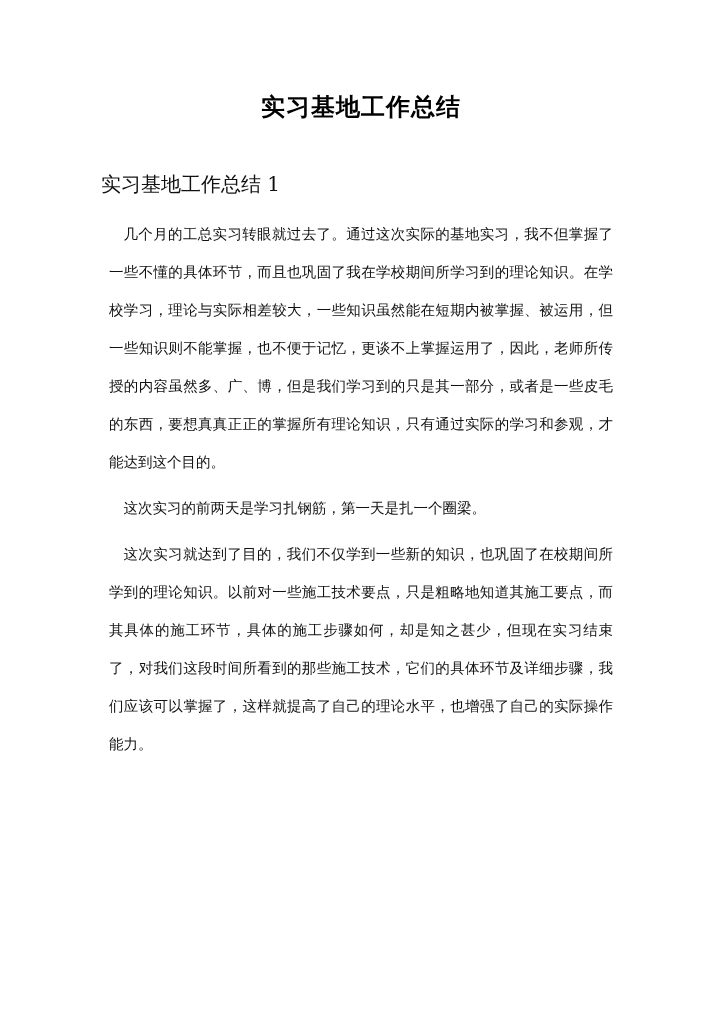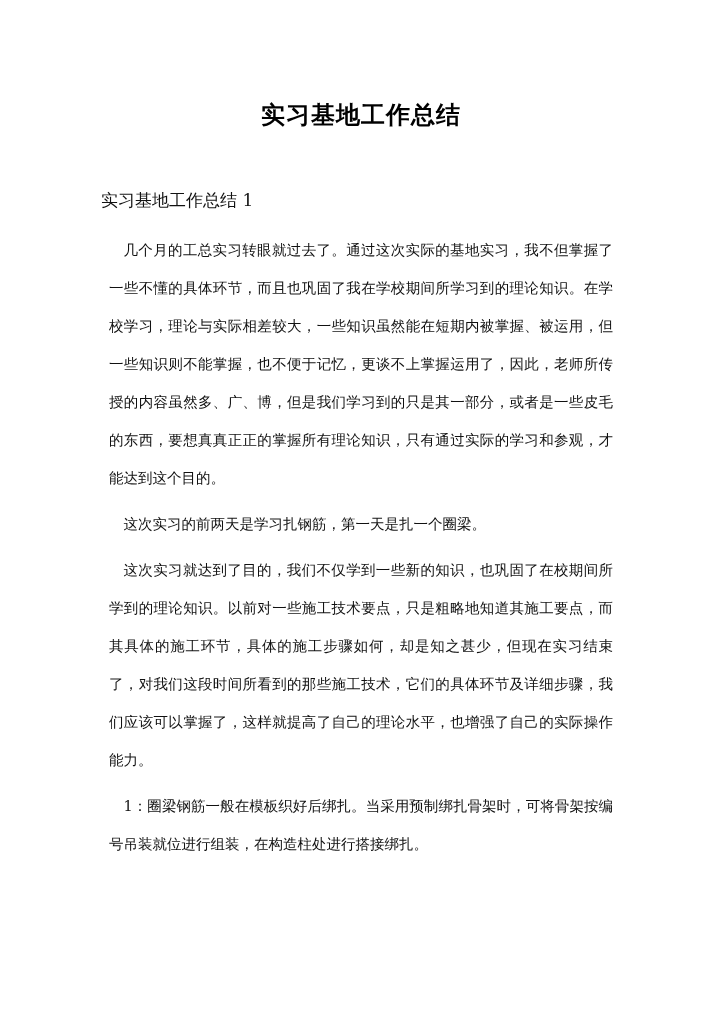--- a/index.html
+++ b/index.html
@@ -26,27 +26,27 @@
     left: 101px;
     top: 0;
     width: 520px;
   }
   .doc-title {
     font-family: "DejaVu Serif", "Liberation Serif", serif;
     font-weight: bold;
     font-size: 24px;
     line-height: 30px;
     text-align: center;
-    margin: 8px;
+    margin: 0;
     padding-top: 92px;
     letter-spacing: 1px;
     color: #000000;
   }
   .subtitle-line {
-    font-size: 17px;
+    font-size: 20px;
     line-height: 20px;
     margin: 0;
     padding-top: 52px;
     color: #111111;
     text-align: left;
   }
   .para {
     font-size: 14.5px;
     line-height: 38px;
     margin: 8px;
@@ -73,17 +73,16 @@
 
     <p class="subtitle-line">实习基地工作总结 1</p>
 
     <p class="para first-para">几个月的工总实习转眼就过去了。通过这次实际的基地实习，我不但掌握了一些不懂的具体环节，而且也巩固了我在学校期间所学习到的理论知识。在学校学习，理论与实际相差较大，一些知识虽然能在短期内被掌握、被运用，但一些知识则不能掌握，也不便于记忆，更谈不上掌握运用了，因此，老师所传授的内容虽然多、广、博，但是我们学习到的只是其一部分，或者是一些皮毛的东西，要想真真正正的掌握所有理论知识，只有通过实际的学习和参观，才能达到这个目的。</p>
 
     <p class="para tight">这次实习的前两天是学习扎钢筋，第一天是扎一个圈梁。</p>
 
     <p class="para">这次实习就达到了目的，我们不仅学到一些新的知识，也巩固了在校期间所学到的理论知识。以前对一些施工技术要点，只是粗略地知道其施工要点，而其具体的施工环节，具体的施工步骤如何，却是知之甚少，但现在实习结束了，对我们这段时间所看到的那些施工技术，它们的具体环节及详细步骤，我们应该可以掌握了，这样就提高了自己的理论水平，也增强了自己的实际操作能力。</p>
 
 
-    <p class="para tight">1：圈梁钢筋一般在模板织好后绑扎。当采用预制绑扎骨架时，可将骨架按编号吊装就位进行组装，在构造柱处进行搭接绑扎。</p>
 
 
   </div>
 </div>
 
 </body></html>

